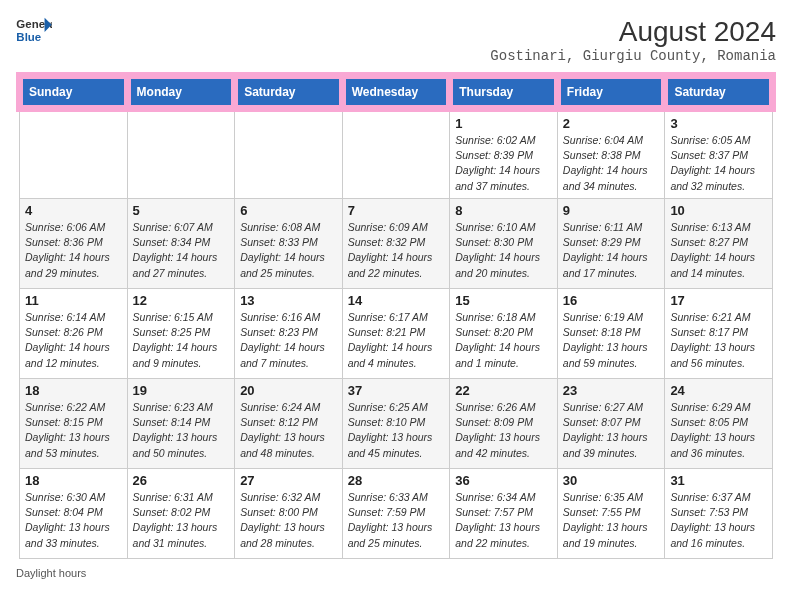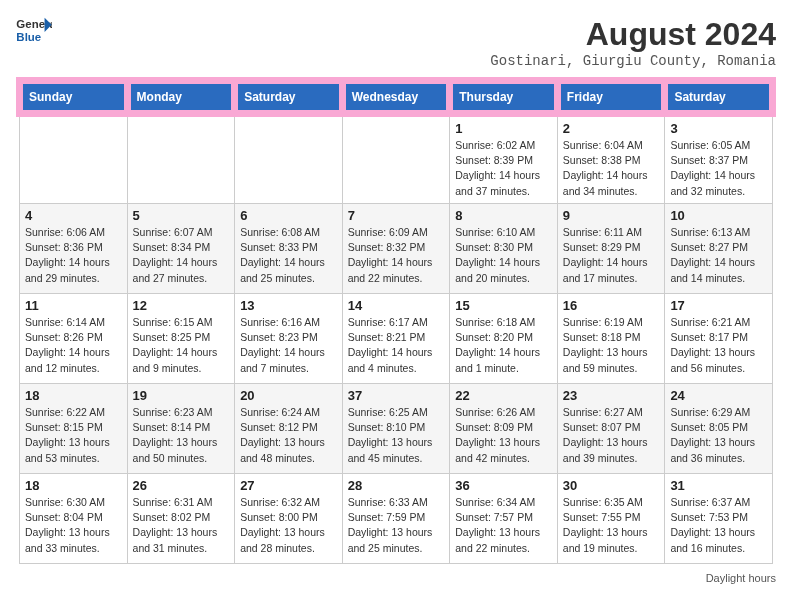--- a/index.html
+++ b/index.html
@@ -19,21 +19,21 @@
     .logo {
       display: flex;
       align-items: center;
       gap: 4px;
     }
     .logo-icon {
       width: 36px;
       height: 30px;
     }
     .title-area { text-align: right; }
-    .month-year { font-size: 32px; color: #333; font-weight: 700; }
+    .month-year { font-size: 28px; color: #333; font-weight: 400; }
     .location { font-size: 14px; color: #555; font-family: Liberation Mono, monospace; }
 
     .calendar {
       width: 100%;
       border-collapse: collapse;
       font-size: 11px;
     }
     .calendar thead th {
       background-color: #2a6bbf;
       color: #fff;
@@ -57,27 +57,27 @@
       font-size: 13px;
       font-weight: bold;
       color: #222;
       display: block;
       margin-bottom: 2px;
     }
     .cell-info {
       color: #333;
       font-size: 10.5px;
       line-height: 1.45;
+      font-style: italic;
     }
     .empty-cell { background: #fff !important; }
     .footer-note {
       margin-top: 8px;
       font-size: 11px;
       color: #555;
-      text-align: right;
     }
   </style>
 </head>
 <body>
 
 <div class="header-area">
   <div class="logo">
     <svg class="logo-icon" viewBox="0 0 40 34">
       <text x="0" y="14" font-size="13" font-weight="bold" fill="#333">General</text>
       <text x="0" y="28" font-size="13" font-weight="bold" fill="#1a5fa8">Blue</text>

